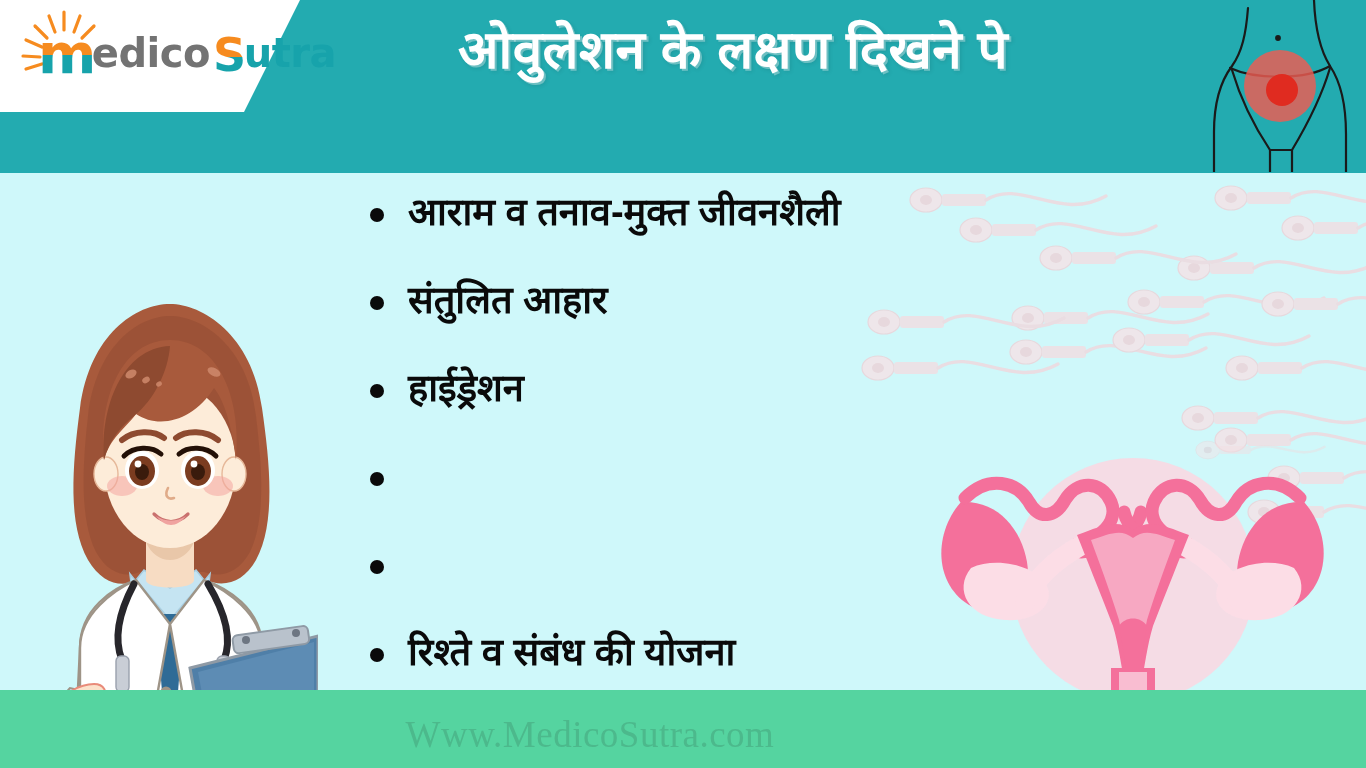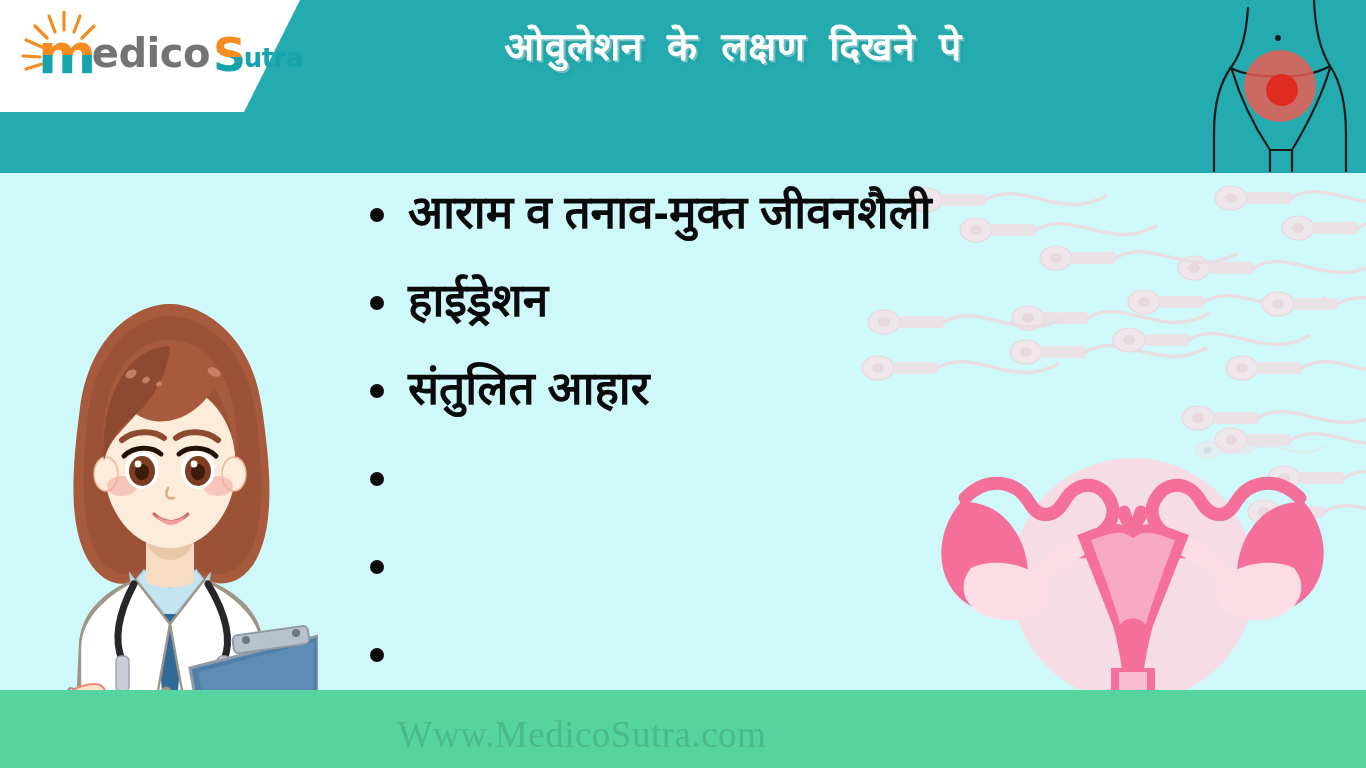--- a/index.html
+++ b/index.html
@@ -47,30 +47,30 @@
     background:linear-gradient(to bottom,#f68b1f 0 52%,#17a3ab 52% 100%);
     -webkit-background-clip:text;background-clip:text;color:transparent;
   }
   .lg-sm{font-size:40px;color:#737373;position:relative;left:-4px;}
   .lg-S{
     display:inline-block;font-size:46px;line-height:40px;color:#f68b1f;
     position:relative;top:4px;left:-1px;
     background:linear-gradient(to bottom,#f68b1f 0 56%,#17a3ab 56% 100%);
     -webkit-background-clip:text;background-clip:text;color:transparent;
   }
-  .lg-sm2{font-size:26px;color:#17a3ab;position:relative;left:-3px;}
+  .lg-sm2{font-size:40px;color:#17a3ab;position:relative;left:-3px;}
 
   .title{
     position:absolute;left:268px;top:14px;width:930px;
     z-index:5;
     text-align:center;
     color:#ffffff;
-    font-family:Liberation Mono, monospace;
+    font-family:Liberation Sans, sans-serif;
     font-weight:bold;
-    font-size:39px;
+    font-size:53px;
     line-height:72px;
     text-shadow:2px 2px 0 rgba(255,255,255,.35), 3px 3px 4px rgba(0,0,0,.10);
     letter-spacing:0.5px;
   }
   .title .ln{display:block;}
 
   .pelvis-icon{
     position:absolute;right:14px;top:0px;width:150px;height:172px;z-index:5;
   }
   .sperm-layer{position:absolute;left:0;top:0;width:1366px;height:768px;z-index:1;opacity:.95;}
@@ -84,36 +84,36 @@
     display:flex;align-items:flex-start;
     height:88px;
   }
   .bullet-dot{
     width:14px;height:14px;border-radius:50%;
     background:#0a0a0a;margin-top:22px;margin-right:24px;flex:0 0 auto;
   }
   .bullet-text{
     font-family:"Liberation Sans","DejaVu Sans",sans-serif;
     font-weight:bold;
-    font-size:46px;
+    font-size:38px;
     line-height:52px;
     color:#0a0a0a;
     white-space:nowrap;
   }
 
   
   .doctor{position:absolute;left:18px;top:288px;width:300px;height:480px;z-index:7;}
 
   
   .footer-band{
     position:absolute;left:0;top:690px;width:1366px;height:78px;
     background:#55d4a0;z-index:8;
   }
   .watermark{
-    position:absolute;left:8px;top:713px;width:1148px;text-align:center;
+    position:absolute;left:16px;top:713px;width:1148px;text-align:center;
     z-index:9;
     font-family:"Liberation Serif","DejaVu Serif",serif;
     font-size:37px;
     color:#4cb98c;
     letter-spacing:.5px;
   }
 </style>
 </head>
 <body>
 
@@ -327,32 +327,33 @@
     <circle cx="80" cy="90" r="16" fill="#e02b20"></circle>
   </svg>
 
   <div class="bullet-list">
     <div class="bullet-row">
       <span class="bullet-dot"></span>
       <span class="bullet-text">आराम व तनाव-मुक्त जीवनशैली</span>
     </div>
     <div class="bullet-row">
       <span class="bullet-dot"></span>
+      <span class="bullet-text">संतुलित आहार</span>
+    </div>
+    <div class="bullet-row">
+      <span class="bullet-dot"></span>
       <span class="bullet-text">हाईड्रेशन</span>
     </div>
     <div class="bullet-row">
       <span class="bullet-dot"></span>
-      <span class="bullet-text">संतुलित आहार</span>
-    </div>
-    <div class="bullet-row">
-      <span class="bullet-dot"></span>
-    </div>
-    <div class="bullet-row">
-      <span class="bullet-dot"></span>
-    </div>
-    <div class="bullet-row">
-      <span class="bullet-dot"></span>
+    </div>
+    <div class="bullet-row">
+      <span class="bullet-dot"></span>
+    </div>
+    <div class="bullet-row">
+      <span class="bullet-dot"></span>
+      <span class="bullet-text">रिश्ते व संबंध की योजना</span>
     </div>
   </div>
 
   <div class="watermark">Www.MedicoSutra.com</div>
 
 </div>
 
 </body></html>

